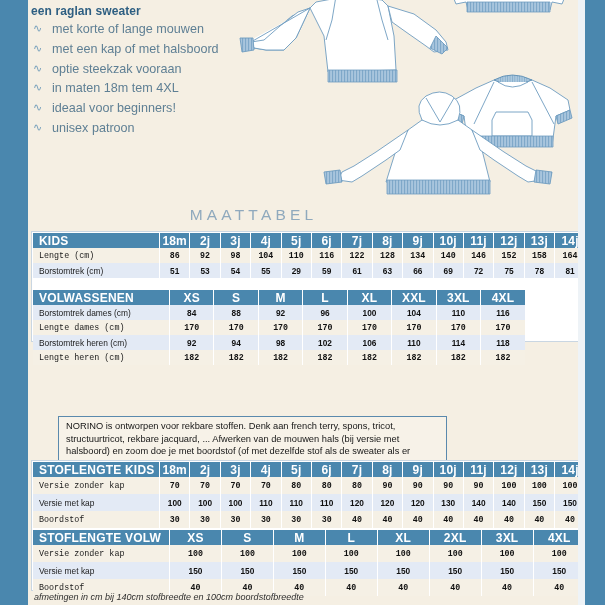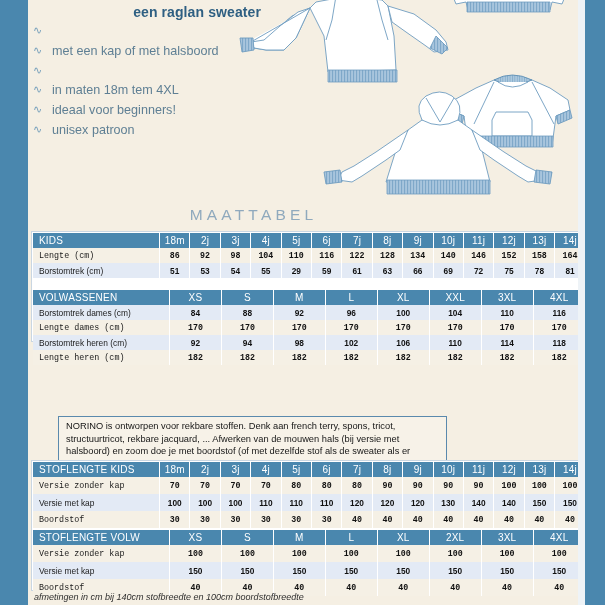--- a/index.html
+++ b/index.html
@@ -12,22 +12,22 @@
   #page{position:absolute;inset:0;background:#f5efe3;}
 
   
   .bar-left{position:absolute;left:0;top:0;width:28px;height:605px;background:#4a87ae;}
   .bar-right{position:absolute;left:585px;top:0;width:20px;height:605px;background:#4a87ae;}
   .bar-right-gap{position:absolute;left:578px;top:0;width:7px;height:605px;background:#eef3f7;}
 
   
   .hdr{position:absolute;left:31px;top:0px;width:230px;}
   .hdr-title{
-    font-size:14px;font-weight:bold;color:#2e5f82;
-    padding:4px 0 2px 0;letter-spacing:0.1px;text-align:right;
+    font-size:12px;font-weight:bold;color:#2e5f82;
+    padding:4px 0 2px 0;letter-spacing:0.1px;
   }
   .feat{list-style:none;margin:0;padding:0;}
   .feat li{
     display:flex;align-items:baseline;
     color:#5e7f94;font-size:12.6px;line-height:19.4px;
     margin:0 0 0.4px 0;
   }
   .feat .bullet{
     display:inline-block;width:19px;flex:0 0 19px;
     color:#7ba3bd;font-size:11px;text-align:left;padding-left:2px;
@@ -48,31 +48,31 @@
   #sec-maattabel{left:0;top:206px;width:507px;}
   #sec-stof{left:0;top:412px;width:585px;}
 
   
   .tbl{
     position:absolute;border-collapse:collapse;
     font-size:8.2px;color:#1d1d1d;table-layout:fixed;
     background:#ffffff;
   }
   .tbl.kids{left:33px;top:233px;width:552px;}
-  .tbl.volw{left:33px;top:290px;width:552px;}
+  .tbl.volw{left:33px;top:290px;width:492px;}
   .tbl.skids{left:33px;top:462px;width:552px;}
   .tbl.svolw{left:33px;top:530px;width:552px;}
 
   .tbl th,.tbl td{
     padding:0;margin:0;height:14px;
     border:none;vertical-align:middle;
   }
   .tbl thead tr{background:#4a87ae;}
   .tbl thead th{
-    color:#ffffff;font-weight:normal;font-size:10px;
+    color:#ffffff;font-weight:bold;font-size:12px;
     text-align:center;letter-spacing:0.2px;
     border-left:1px solid #ffffff;
   }
   .tbl thead th.lbl{
     text-align:left;padding-left:6px;border-left:none;
   }
   .tbl tbody td{
     text-align:center;font-weight:bold;font-size:8.3px;color:#111;
     border-left:1px solid #ffffff;
   }
@@ -110,27 +110,29 @@
 
 <div id="page">
 
   <div class="bar-left"></div>
 
   <div class="hdr">
     <div class="hdr-title">een raglan sweater</div>
     <ul class="feat">
       <li>
         <span class="bullet">∿</span>
+        <span class="txt">met korte of lange mouwen</span>
       </li>
       <li>
         <span class="bullet">∿</span>
         <span class="txt">met een kap of met halsboord</span>
       </li>
       <li>
         <span class="bullet">∿</span>
+        <span class="txt">optie steekzak vooraan</span>
       </li>
       <li>
         <span class="bullet">∿</span>
         <span class="txt">in maten 18m tem 4XL</span>
       </li>
       <li>
         <span class="bullet">∿</span>
         <span class="txt">ideaal voor beginners!</span>
       </li>
       <li>

